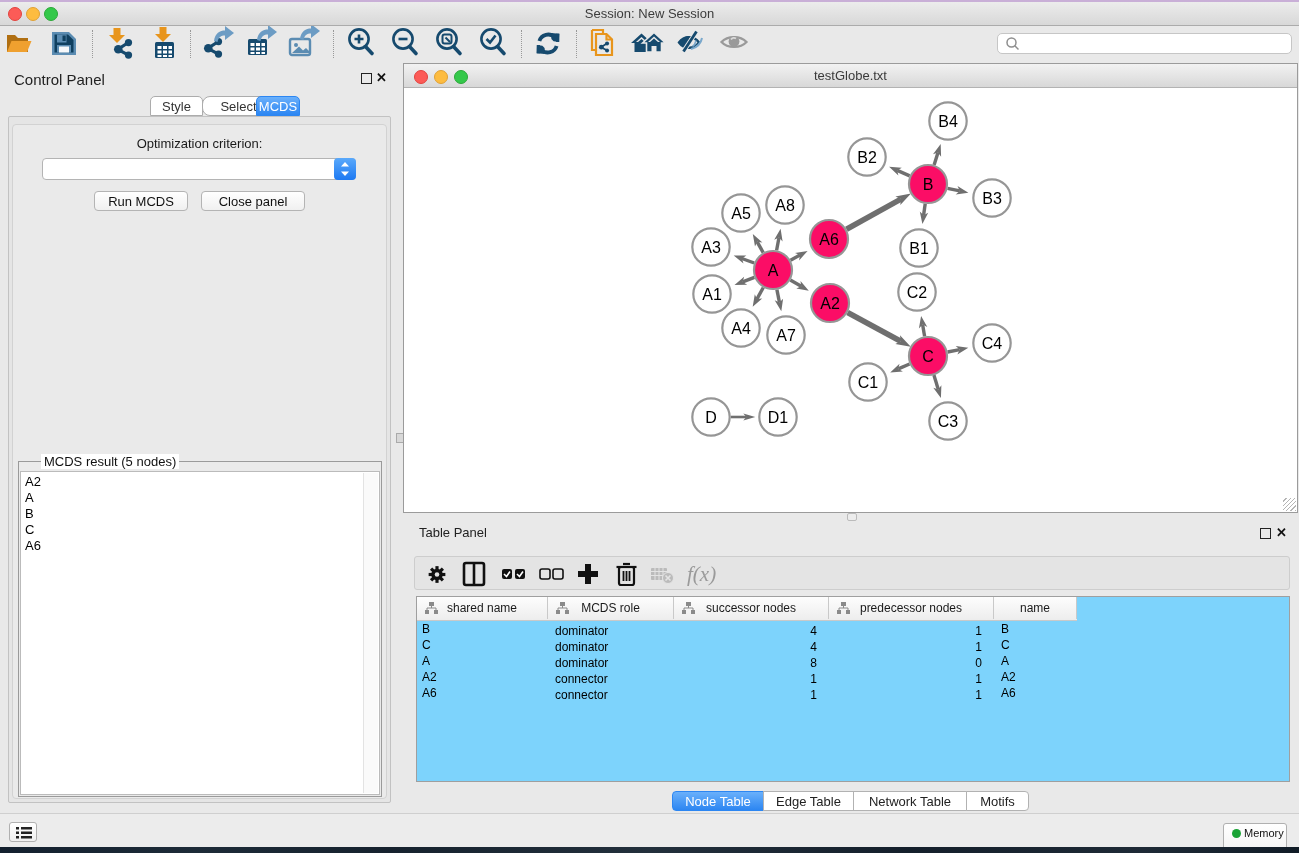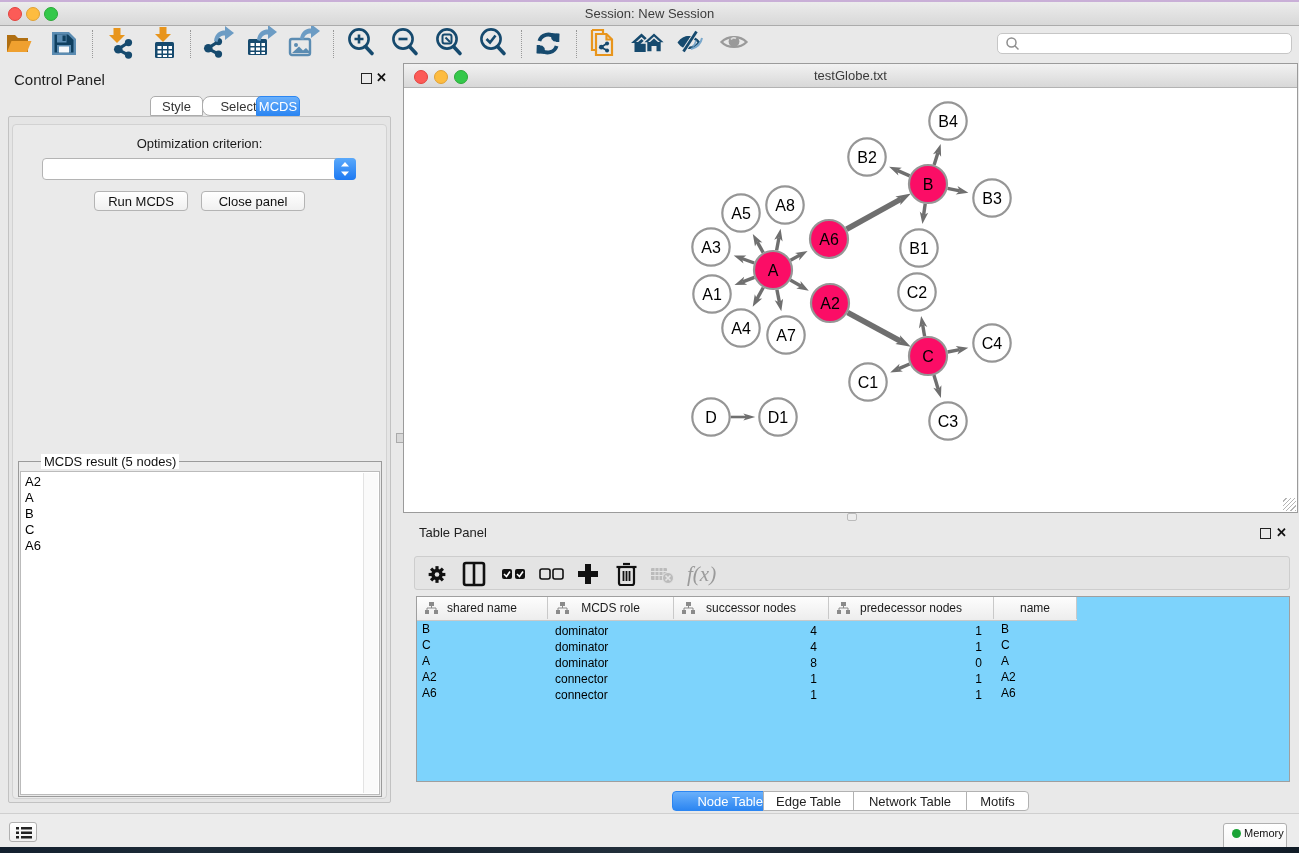--- a/index.html
+++ b/index.html
@@ -45,21 +45,21 @@
 
 .tp-title{left:419px;top:525px;font-size:13px;color:#222;}
 .tp-float{left:1260px;top:528px;width:9px;height:9px;border:1.5px solid #222;}
 .tp-close{left:1276px;top:525px;font-size:13px;font-weight:bold;color:#111;}
 .tp-toolbar{left:414px;top:556px;width:876px;height:34px;background:#e4e4e4;border:1px solid #cdcdcd;border-radius:3px;box-sizing:border-box;text-align:right;}
 .tablebox{left:416px;top:596px;width:874px;height:186px;background:#7dd3fc;border:1px solid #9f9f9f;box-sizing:border-box;}
 .thead{position:absolute;left:0;top:0;width:660px;height:23px;background:linear-gradient(#fdfdfd,#ededed);border-bottom:1px solid #c9c9c9;}
 .th{position:absolute;top:0;height:22px;border-right:1px solid #c9c9c9;font-size:12px;color:#1a1a1a;text-align:center;line-height:22px;box-sizing:border-box;}
 .trow{position:absolute;font-size:12px;color:#000;height:16px;line-height:16px;}
 .btab{position:absolute;top:0;height:20px;background:#fff;border:1px solid #b2b2b2;font-size:13px;color:#222;text-align:center;line-height:20px;box-sizing:border-box;}
-.btab.sel{background:linear-gradient(#6ab0fb,#2c86f2);color:#fff;border-color:#2c86f2;text-align:right;}
+.btab.sel{background:linear-gradient(#6ab0fb,#2c86f2);color:#fff;border-color:#2c86f2;}
 
 .statusbar{left:0;top:813px;width:1299px;height:34px;background:#ececec;border-top:1px solid #cfcfcf;}
 .list-btn{left:9px;top:822px;width:28px;height:20px;background:linear-gradient(#fff,#f0f0f0);border:1px solid #b0b0b0;border-radius:3px;box-sizing:border-box;}
 .mem-btn{left:1223px;top:823px;width:64px;height:36px;background:linear-gradient(#fff,#f0f0f0);border:1px solid #b0b0b0;border-radius:3px;box-sizing:border-box;font-size:11px;color:#111;}
 .darkstrip{left:0;top:847px;width:1299px;height:6px;background:linear-gradient(90deg,#13202e,#1d2b38 15%,#16222e 30%,#23303c 50%,#141f2b 70%,#1e2a36 88%,#101b26);}
 </style>
 </head>
 <body>
 <div class="abs topline"></div>
 <div class="abs titlebar"></div>

